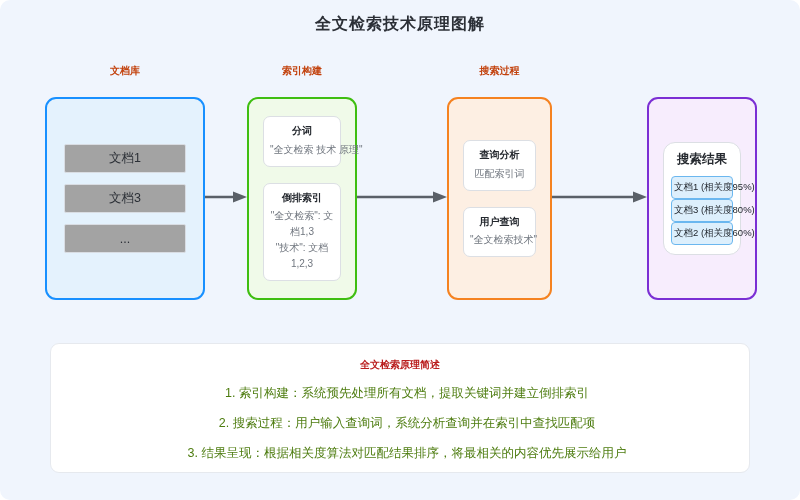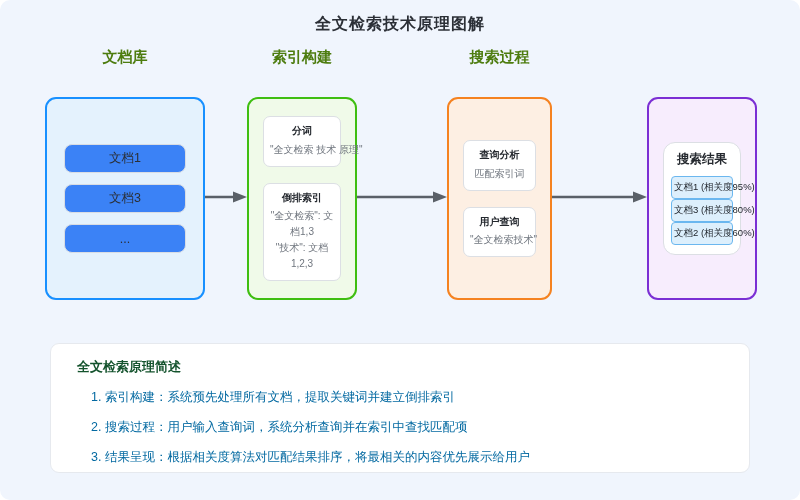--- a/index.html
+++ b/index.html
@@ -32,24 +32,24 @@
     text-align: center;
     font-size: 16px;
     font-weight: bold;
     color: #2b2f36;
     letter-spacing: 1px;
   }
 
   
   .col-label {
     position: absolute;
-    top: 48px;
-    font-size: 15px;
-    font-weight: bold;
-    color: #4d7c0f;
+    top: 64px;
+    font-size: 10px;
+    font-weight: bold;
+    color: #c2410c;
     text-align: center;
   }
 
   
   .panel {
     position: absolute;
     top: 97px;
     height: 203px;
     border-radius: 11px;
     border-width: 2px;
@@ -73,23 +73,23 @@
   .panel.docs   { left: 45px;  width: 160px; }
   .panel.index  { left: 247px; width: 110px; }
   .panel.search { left: 447px; width: 105px; }
   .panel.result { left: 647px; width: 110px; }
 
   
   .doc-chip {
     width: 100%;
     max-width: 122px;
     height: 29px;
-    background: #3b82f6;
+    background: #a3a3a3;
     border: 1px solid #d9dde3;
-    border-radius: 8px;
+    border-radius: 2px;
     display: flex;
     align-items: center;
     justify-content: center;
     font-size: 12.5px;
     color: #2b2f36;
     margin-bottom: 11px;
     box-sizing: border-box;
   }
   .doc-chip:last-child { margin-bottom: 0; }
 
@@ -161,31 +161,33 @@
     top: 343px;
     width: 700px;
     height: 130px;
     background: #ffffff;
     border: 1px solid #e6e9ee;
     border-radius: 9px;
     box-sizing: border-box;
     padding: 14px 26px 10px 26px;
   }
   .summary-title {
-    font-size: 13px;
-    font-weight: bold;
-    color: #14532d;
+    text-align: center;
+    font-size: 10px;
+    font-weight: bold;
+    color: #b91c1c;
     margin-bottom: 15px;
   }
   .summary-line {
     font-size: 12.5px;
-    color: #0369a1;
+    color: #4d7c0f;
     line-height: 1.1;
     margin-bottom: 16px;
     padding-left: 14px;
+    text-align: center;
   }
   .summary-line:last-child { margin-bottom: 0; }
 </style>
 </head>
 <body>
 
 <div id="stage" style="background: rgb(240, 245, 253);">
 
   <div class="page-title">全文检索技术原理图解</div>
 

